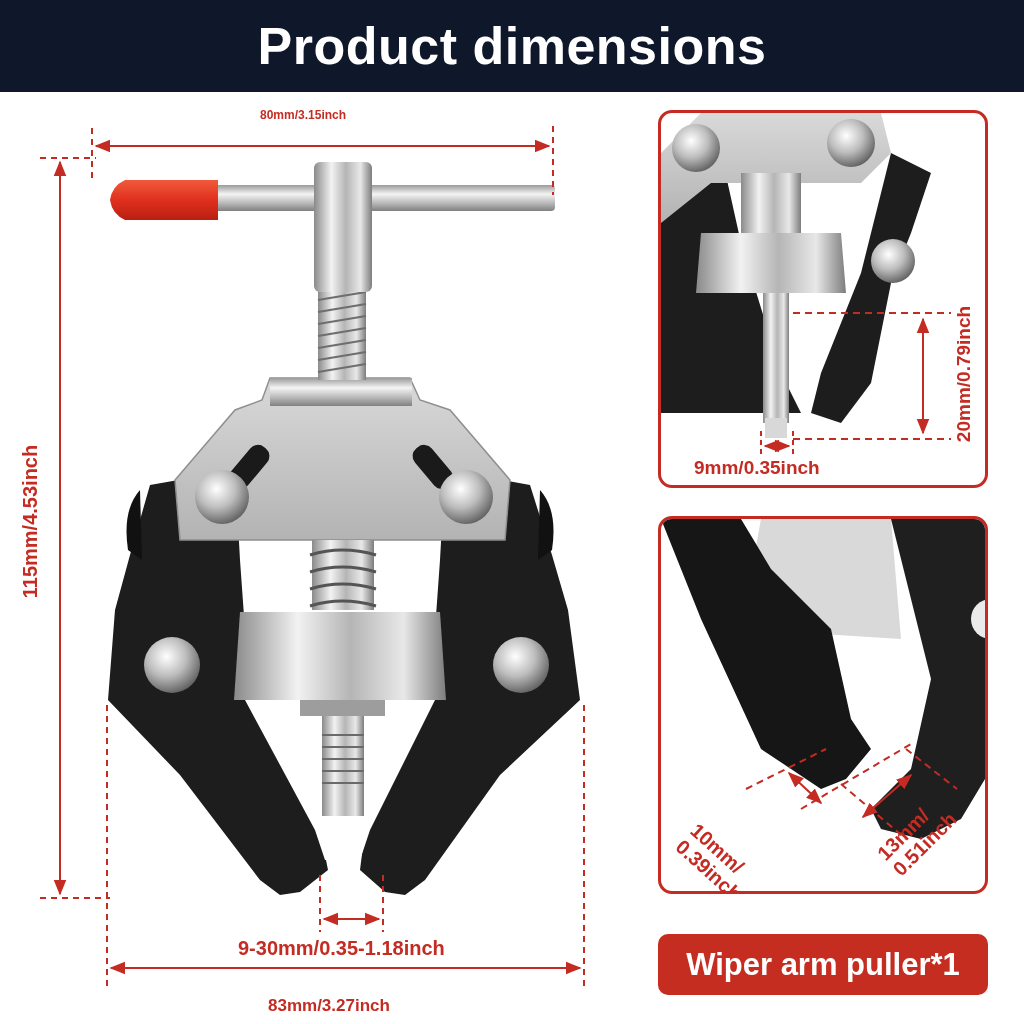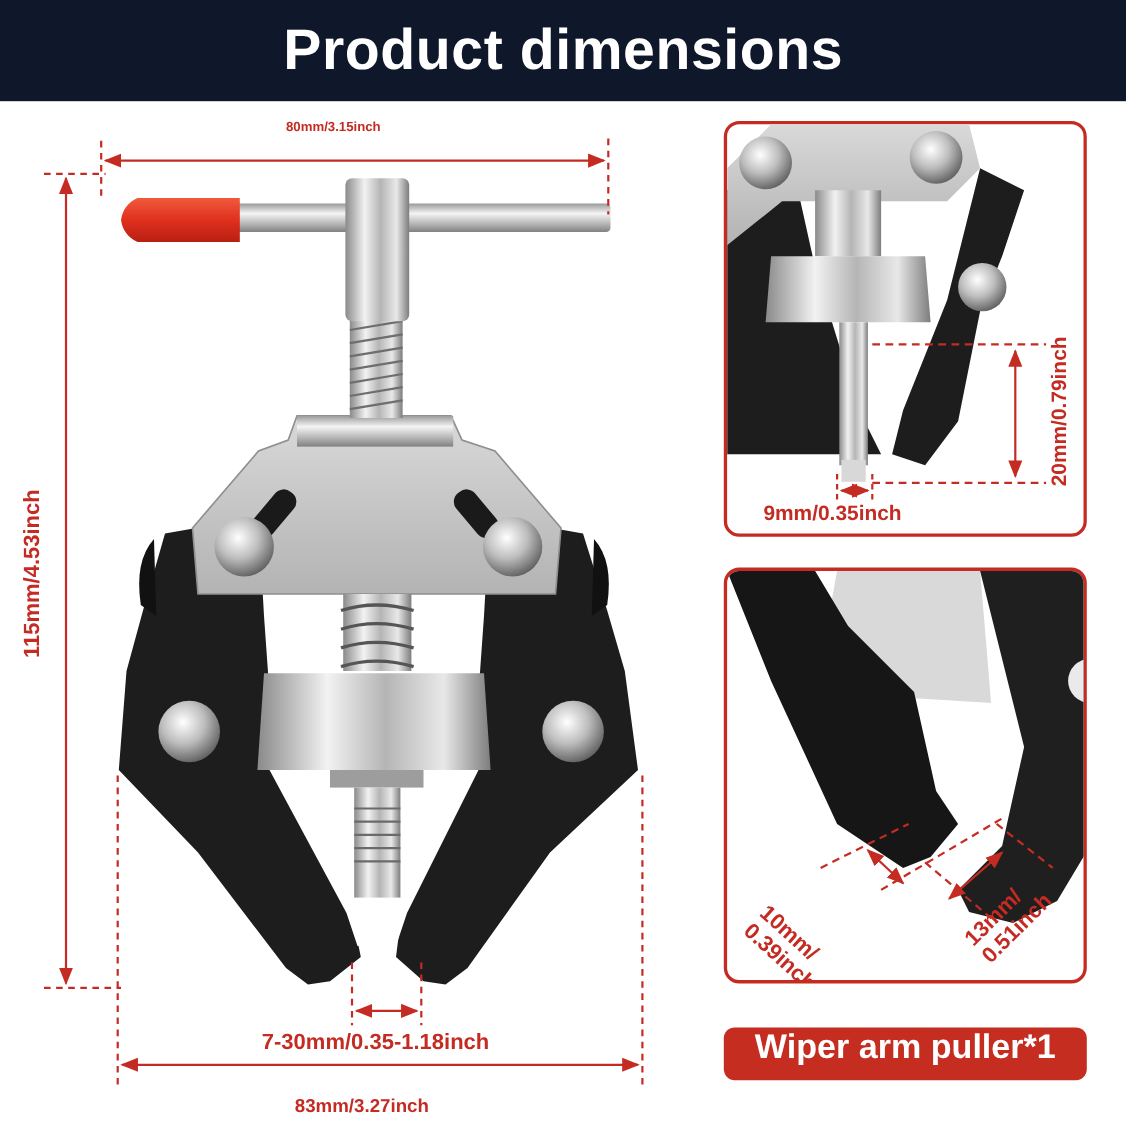--- a/index.html
+++ b/index.html
@@ -1,21 +1,21 @@
 <!DOCTYPE html>
 <html><head>
 <meta charset="utf-8">
 <style>
   html, body { margin:0; padding:0; }
   body { width:1024px; height:1024px; background:#ffffff; position:relative; overflow:hidden; font-family:"Liberation Sans", "DejaVu Sans", sans-serif; }
   .banner { position:absolute; left:0; top:0; width:1024px; height:92px; background:#0f172a; display:flex; align-items:center; justify-content:center; }
   .banner h1 { margin:0; color:#fff; font-weight:bold; font-size:52px; letter-spacing:0.5px; }
   .dim { position:absolute; color:#c42b22; font-weight:bold; white-space:nowrap; }
   .panel { position:absolute; border:3px solid #c42b22; border-radius:14px; overflow:hidden; background:#fff; box-sizing:border-box; }
-  .badge { position:absolute; left:658px; top:934px; width:330px; height:48px; background:#c52d21; border-radius:10px; display:flex; align-items:flex-start; justify-content:center; }
+  .badge { position:absolute; left:658px; top:934px; width:330px; height:61px; background:#c52d21; border-radius:10px; display:flex; align-items:center; justify-content:center; }
   .badge span { color:#fff; font-weight:bold; font-size:31px; }
   svg { position:absolute; left:0; top:0; }
 </style>
 </head>
 <body>
 
 <div class="banner">
   <h1>Product dimensions</h1>
 </div>
 
@@ -118,21 +118,21 @@
     <line x1="584" y1="705" x2="584" y2="990" stroke-dasharray="6,5"></line>
     <line x1="111" y1="968" x2="580" y2="968" marker-start="url(#arr)" marker-end="url(#arr)"></line>
     <line x1="320" y1="875" x2="320" y2="932" stroke-dasharray="6,5"></line>
     <line x1="383" y1="875" x2="383" y2="932" stroke-dasharray="6,5"></line>
     <line x1="324" y1="919" x2="379" y2="919" marker-start="url(#arr)" marker-end="url(#arr)"></line>
   </g>
 </svg>
 
 <div class="dim" style="left:260px;top:108px;font-size:12px;">80mm/3.15inch</div>
 <div class="dim" style="left:-60px;top:510px;font-size:20px;transform:rotate(-90deg);transform-origin:center;width:180px;text-align:center;">115mm/4.53inch</div>
-<div class="dim" style="left:238px;top:937px;font-size:20px;">7-30mm/0.35-1.18inch</div>
+<div class="dim" style="left:238px;top:937px;font-size:20px;">9-30mm/0.35-1.18inch</div>
 <div class="dim" style="left:268px;top:996px;font-size:17px;">83mm/3.27inch</div>
 
 <div class="panel" style="left:658px;top:110px;width:330px;height:378px;">
   <svg width="330" height="378">
     <path d="M0,60 L60,40 L80,130 L120,260 L140,300 L0,300 Z" fill="#1d1d1d"></path>
     <path d="M230,40 L270,60 L250,120 L230,170 L210,270 L180,310 L150,300 L160,260 L200,160 Z" fill="#1d1d1d"></path>
     <path d="M0,110 L0,40 L40,0 L220,0 L230,40 L200,70 L50,70 Z" fill="url(#plate)"></path>
     <circle cx="35" cy="35" r="24" fill="url(#ball)"></circle>
     <circle cx="190" cy="30" r="24" fill="url(#ball)"></circle>
     <circle cx="232" cy="148" r="22" fill="url(#ball)"></circle>

